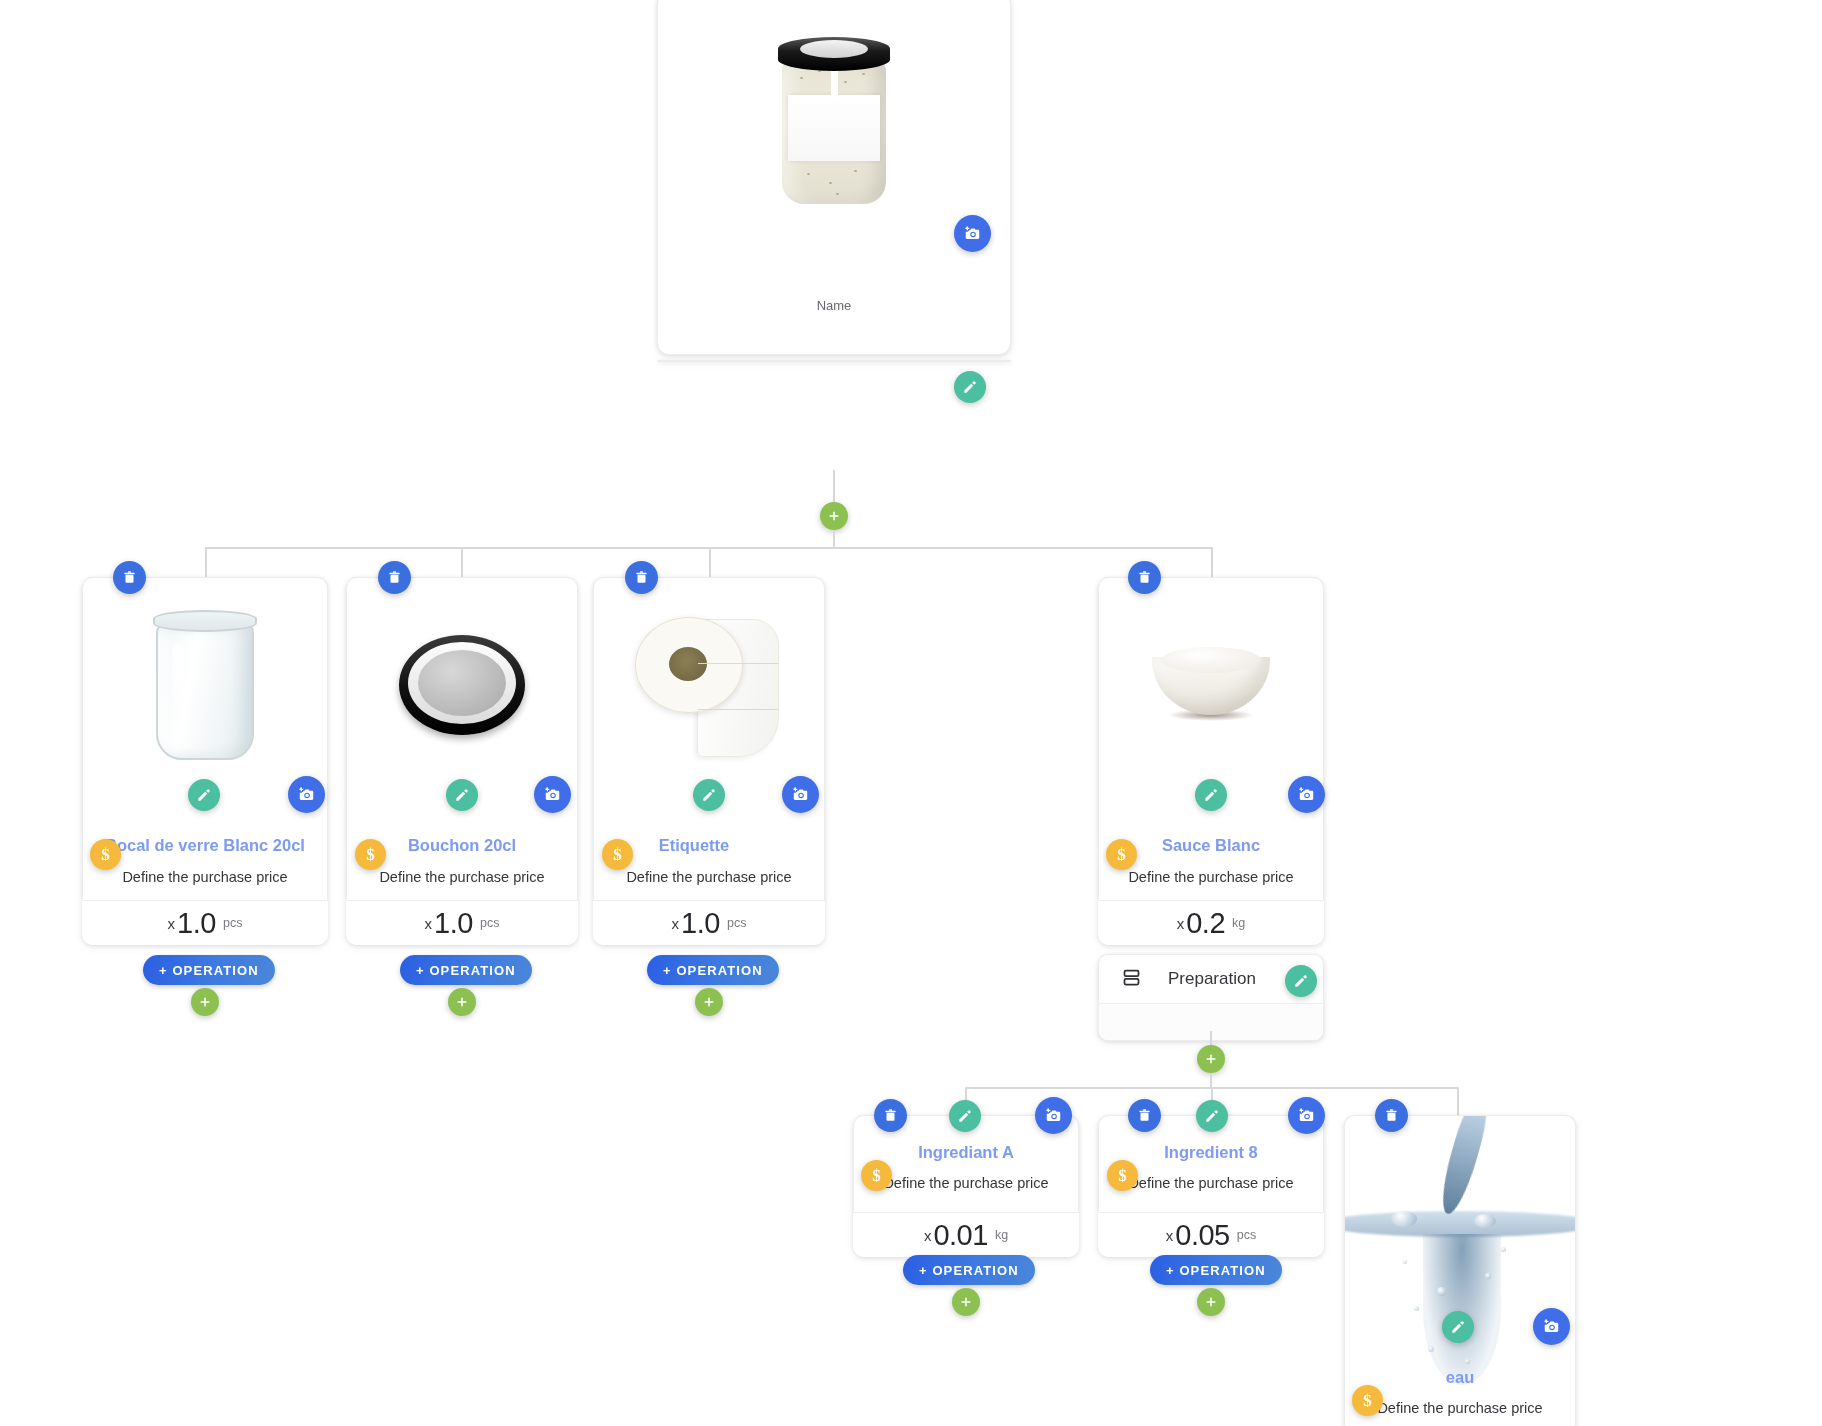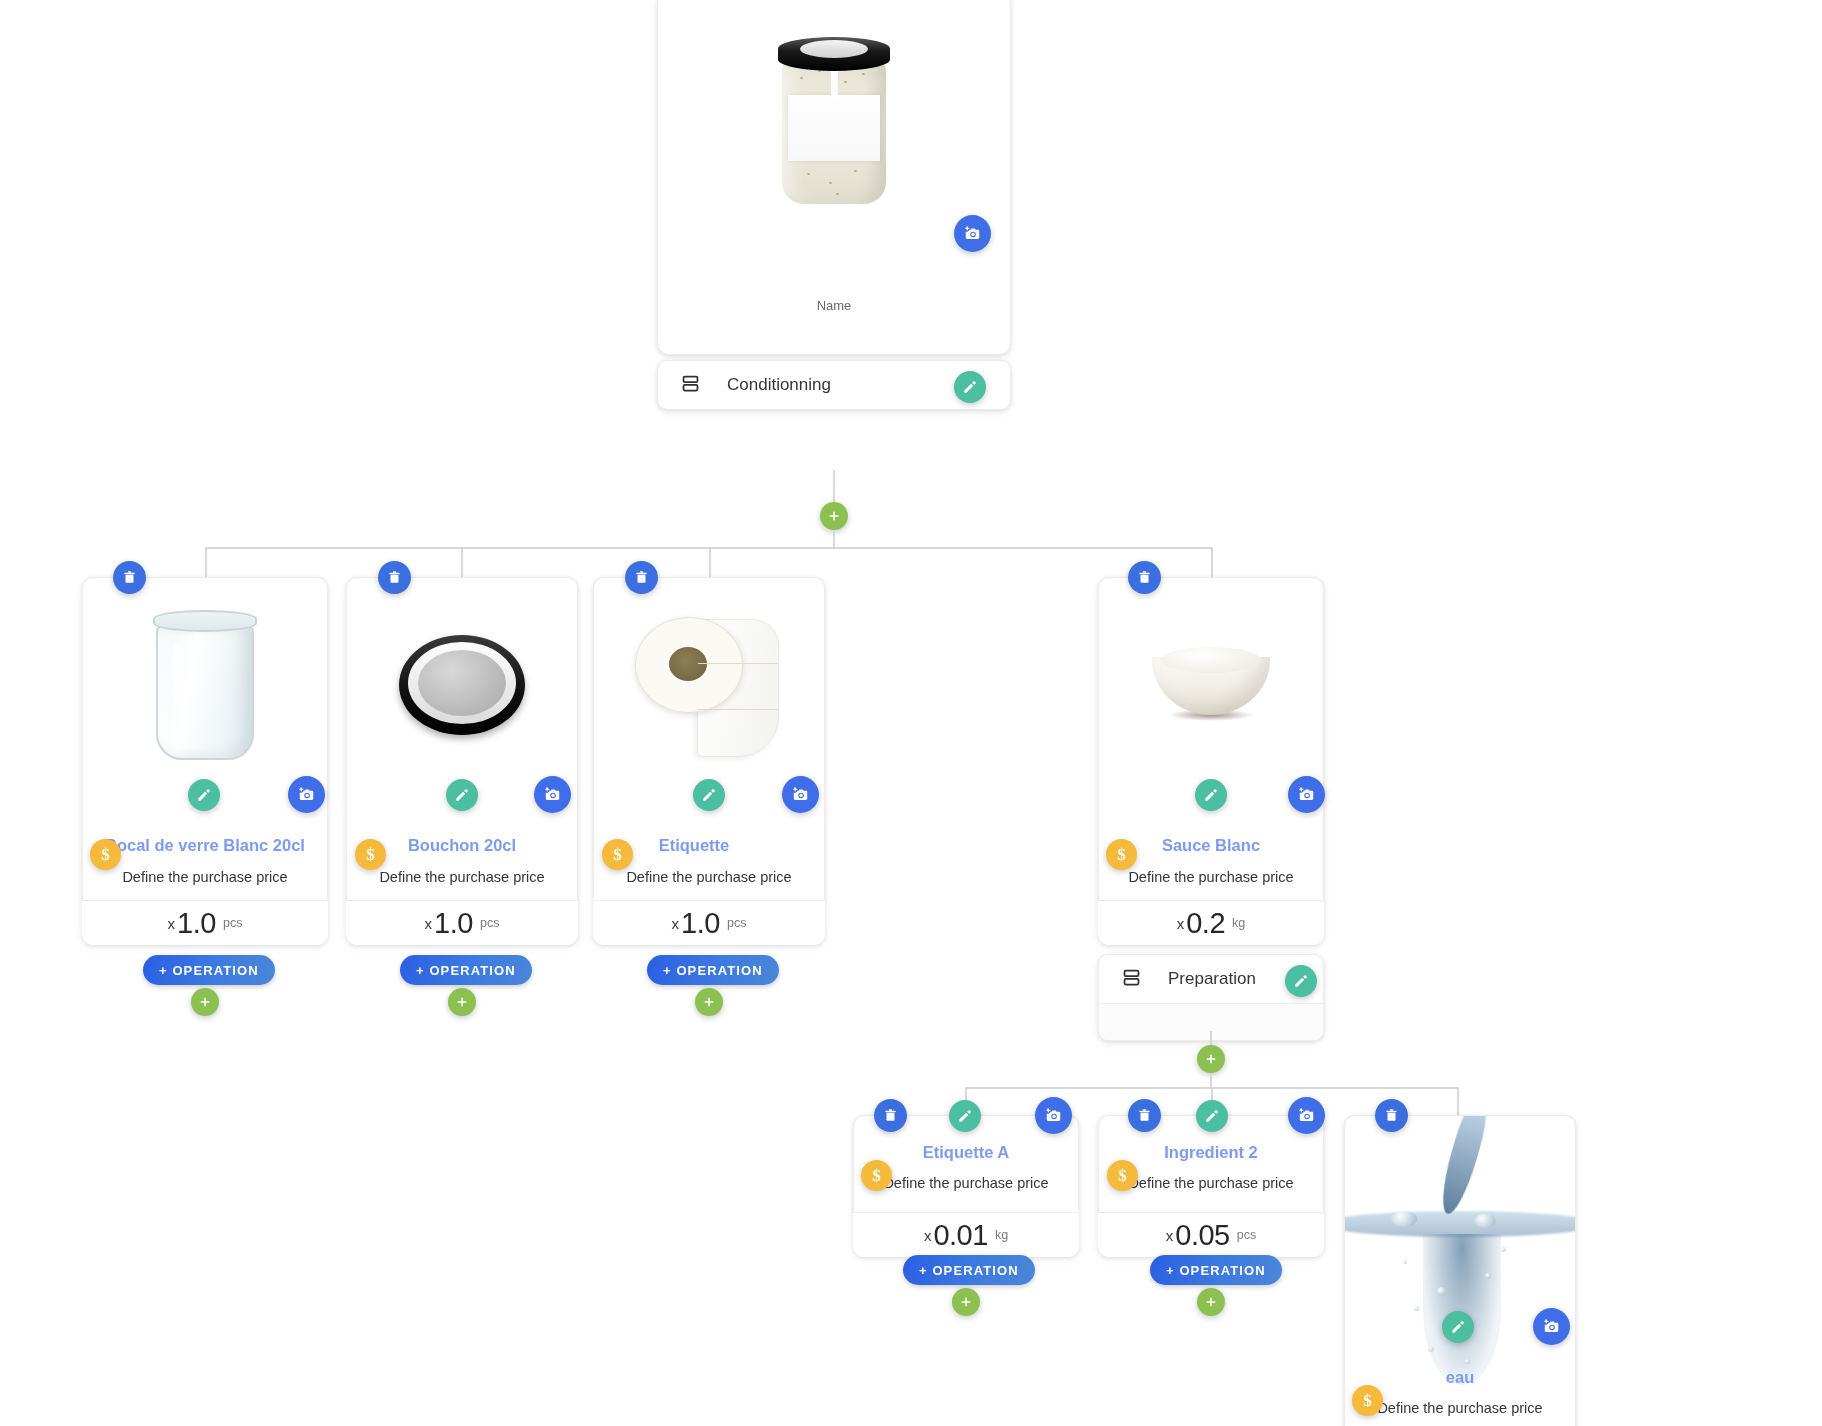--- a/index.html
+++ b/index.html
@@ -281,29 +281,20 @@
   <div class="fab cam" style="left:954px; top:215px;">
     <svg width="19" height="19" viewBox="0 0 24 24" fill="#fff">
       <path d="M4.2 3.2h2.1v1.6h1.6v1.5H6.3v1.6H4.7V6.3H3.1V4.8h1.1z"></path>
       <path d="M9.6 7.2l1.0-1.5h4.2l1.0 1.5h3.1c.9 0 1.6.7 1.6 1.6v8.4c0 .9-.7 1.6-1.6 1.6H5.1c-.9 0-1.6-.7-1.6-1.6V9.9h2.8V8.8h1.6V7.2z"></path>
       <circle cx="12.7" cy="13.2" r="3.5" fill="#3f6ee8"></circle>
       <circle cx="12.7" cy="13.2" r="2.1" fill="#fff"></circle>
     </svg>
   </div>
 
   <div class="card op-card" style="left:657px; top:360px; width:354px;">
-    <div class="op-head">
-      <span>
-        <svg width="21" height="21" viewBox="0 0 24 24" fill="none" stroke="#2f3033" stroke-width="2">
-          <rect x="4" y="4" width="16" height="6.5" rx="1.6"></rect>
-          <rect x="4" y="13.5" width="16" height="6.5" rx="1.6"></rect>
-        </svg>
-      </span>
-      <span class="op-label">Conditionning</span>
-    </div>
   </div>
   <div class="fab pencil" style="left:954px; top:371px;">
     <svg width="16" height="16" viewBox="0 0 24 24" fill="#fff">
       <path d="M3.5 17.4l10.2-10.2 3.1 3.1L6.6 20.5H3.5z"></path>
       <path d="M15.2 5.7l2.1-2.1c.5-.5 1.3-.5 1.8 0l1.3 1.3c.5.5.5 1.3 0 1.8l-2.1 2.1z"></path>
     </svg>
   </div>
 
   <div class="conn v" style="left:833px; top:470px; height:32px;"></div>
   <div class="fab plus" style="left:820px; top:502px;">
@@ -538,21 +529,21 @@
         <line x1="5.5" y1="12" x2="18.5" y2="12"></line>
     </svg>
   </div>
   <div class="conn v" style="left:1210px; top:1073px; height:15px;"></div>
   <div class="conn h" style="left:965px; top:1087px; width:493px;"></div>
   <div class="conn v" style="left:965px; top:1087px; height:28px;"></div>
   <div class="conn v" style="left:1211px; top:1087px; height:28px;"></div>
   <div class="conn v" style="left:1457px; top:1087px; height:28px;"></div>
 
   <div class="card comp-card" style="left:853px; top:1115px; width:226px; height:142px;"></div>
-  <div class="comp-name" style="left:853px; top:1143px; width:226px;">Etiquette A</div>
+  <div class="comp-name" style="left:853px; top:1143px; width:226px;">Ingrediant A</div>
   <div class="comp-price" style="left:853px; top:1175px; width:226px;">Define the purchase price</div>
   <div class="qty-row" style="left:853px; top:1212px; width:226px;">
     <span class="x">x</span>
     <span class="v">0.01</span>
     <span class="u">kg</span>
   </div>
   <div class="fab trash" style="left:874px; top:1099px;">
     <svg width="15" height="15" viewBox="0 0 24 24" fill="#fff">
       <rect x="5.6" y="7.4" width="12.8" height="13" rx="1.6"></rect>
       <rect x="3.6" y="4.4" width="16.8" height="2.4" rx="1.1"></rect>
@@ -578,21 +569,21 @@
   </div>
   <div class="op-btn" style="left:903px; top:1255px;">+ OPERATION</div>
   <div class="fab plus" style="left:952px; top:1288px;">
     <svg width="14" height="14" viewBox="0 0 24 24" fill="none" stroke="#fff" stroke-width="2.6" stroke-linecap="round">
       <line x1="12" y1="5.5" x2="12" y2="18.5"></line>
         <line x1="5.5" y1="12" x2="18.5" y2="12"></line>
     </svg>
   </div>
 
   <div class="card comp-card" style="left:1098px; top:1115px; width:226px; height:142px;"></div>
-  <div class="comp-name" style="left:1098px; top:1143px; width:226px;">Ingredient 2</div>
+  <div class="comp-name" style="left:1098px; top:1143px; width:226px;">Ingredient 8</div>
   <div class="comp-price" style="left:1098px; top:1175px; width:226px;">Define the purchase price</div>
   <div class="qty-row" style="left:1098px; top:1212px; width:226px;">
     <span class="x">x</span>
     <span class="v">0.05</span>
     <span class="u">pcs</span>
   </div>
   <div class="fab trash" style="left:1128px; top:1099px;">
     <svg width="15" height="15" viewBox="0 0 24 24" fill="#fff">
       <rect x="5.6" y="7.4" width="12.8" height="13" rx="1.6"></rect>
       <rect x="3.6" y="4.4" width="16.8" height="2.4" rx="1.1"></rect>

